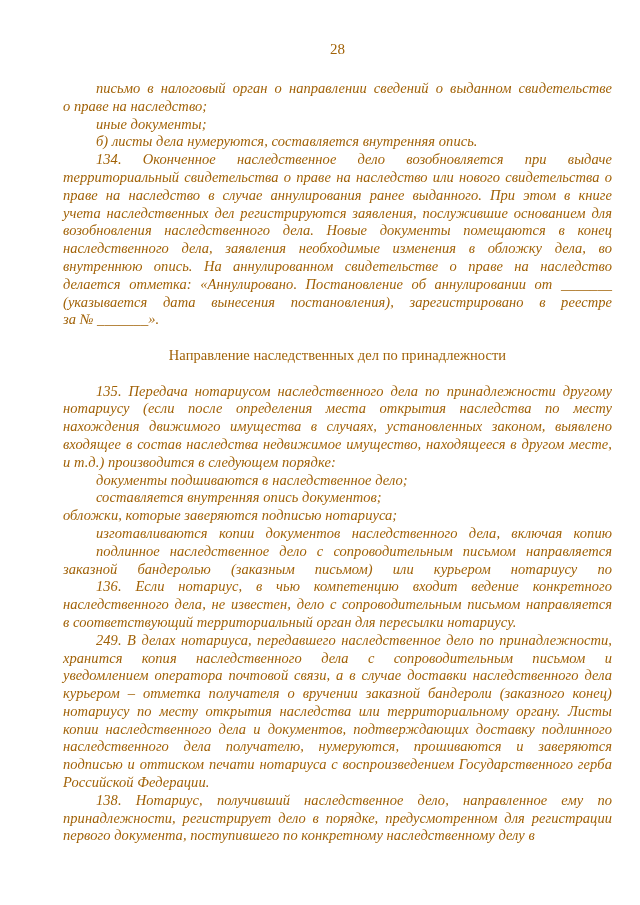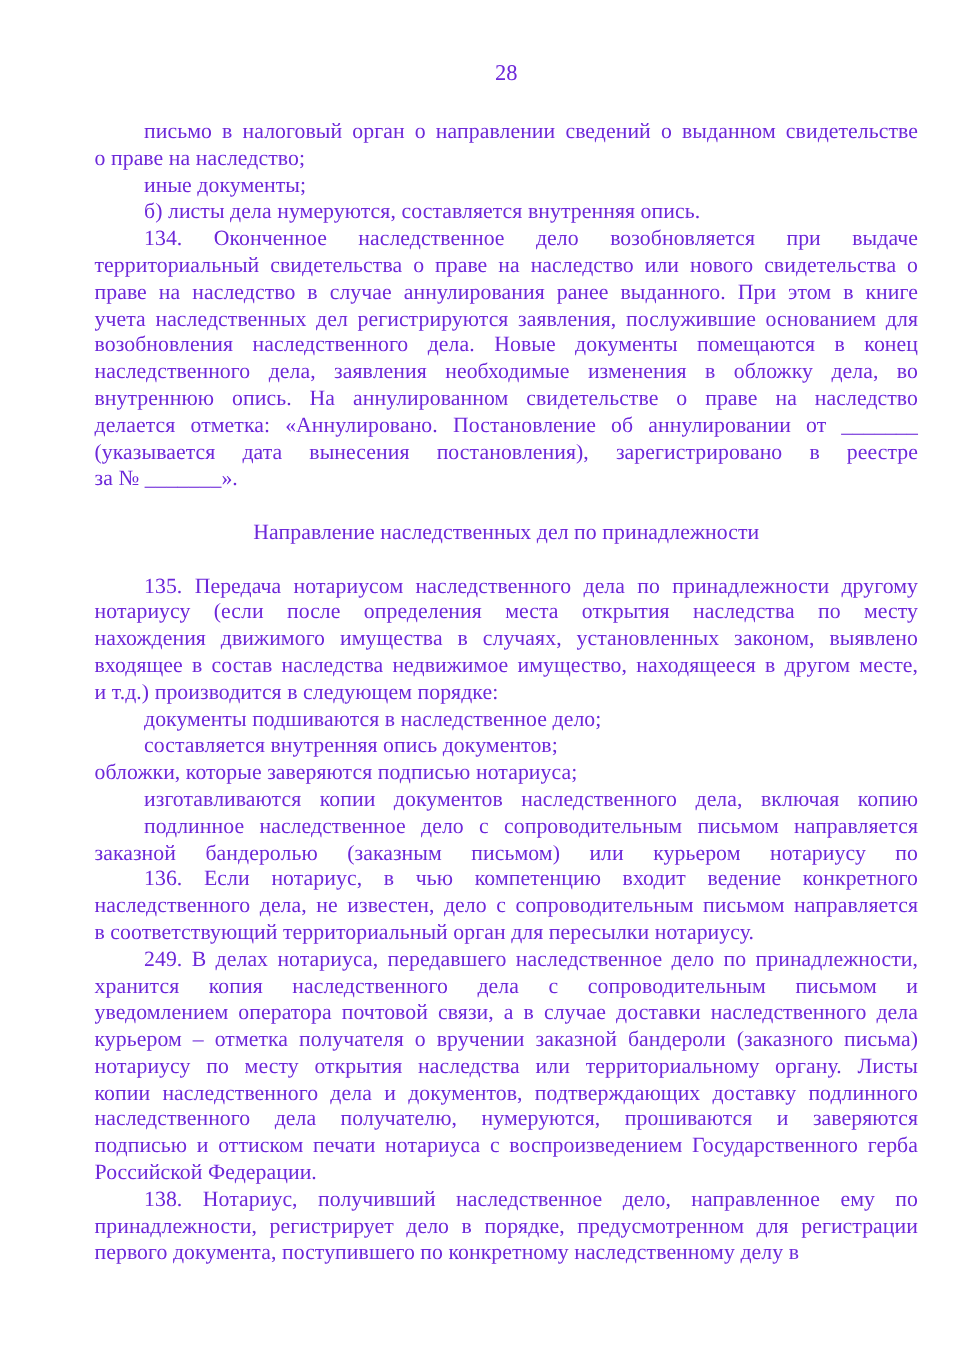--- a/index.html
+++ b/index.html
@@ -7,21 +7,21 @@
     padding: 0;
     background: #ffffff;
   }
   .page {
     position: relative;
     width: 640px;
     height: 905px;
     background: #ffffff;
     overflow: hidden;
     font-family: "Liberation Serif", "DejaVu Serif", serif;
-    color: #6d28d9;
+    color: #a16207;
   }
   .page-number {
     margin: 40px 28px 0 63px;
     text-align: center;
     font-size: 15px;
     line-height: 18px;
   }
   .doc-body {
     margin: 22px 28px 0 63px; 
     font-size: 14.5px;
@@ -32,20 +32,21 @@
   .block.heading {
     text-align: left;
     text-align-last: center;
     margin: 17.8px 0 17.8px 0;
   }
   .line {
     text-align: justify;
     text-align-last: justify;
     text-justify: inter-word;
     min-height: 17.8px;
+    font-style: italic;
   }
   .line.first { text-indent: 33px; }
   .line.last  { text-align-last: left; }
 </style>
 </head>
 <body>
 
 <div class="page">
   <div class="page-number">28</div>
   <div class="doc-body">
@@ -95,21 +96,21 @@
       </div>
       <div class="block paragraph">
         <div class="line first">136. Если нотариус, в чью компетенцию входит ведение конкретного</div>
         <div class="line">наследственного дела, не известен, дело с сопроводительным письмом направляется</div>
         <div class="line last">в соответствующий территориальный орган для пересылки нотариусу.</div>
       </div>
       <div class="block paragraph">
         <div class="line first">249. В делах нотариуса, передавшего наследственное дело по принадлежности,</div>
         <div class="line">хранится копия наследственного дела с сопроводительным письмом и</div>
         <div class="line">уведомлением оператора почтовой связи, а в случае доставки наследственного дела</div>
-        <div class="line">курьером – отметка получателя о вручении заказной бандероли (заказного письма)</div>
+        <div class="line">курьером – отметка получателя о вручении заказной бандероли (заказного конец)</div>
         <div class="line">нотариусу по месту открытия наследства или территориальному органу. Листы</div>
         <div class="line">копии наследственного дела и документов, подтверждающих доставку подлинного</div>
         <div class="line">наследственного дела получателю, нумеруются, прошиваются и заверяются</div>
         <div class="line">подписью и оттиском печати нотариуса с воспроизведением Государственного герба</div>
         <div class="line last">Российской Федерации.</div>
       </div>
       <div class="block paragraph">
         <div class="line first">138. Нотариус, получивший наследственное дело, направленное ему по</div>
         <div class="line">принадлежности, регистрирует дело в порядке, предусмотренном для регистрации</div>
         <div class="line last">первого документа, поступившего по конкретному наследственному делу в</div>

